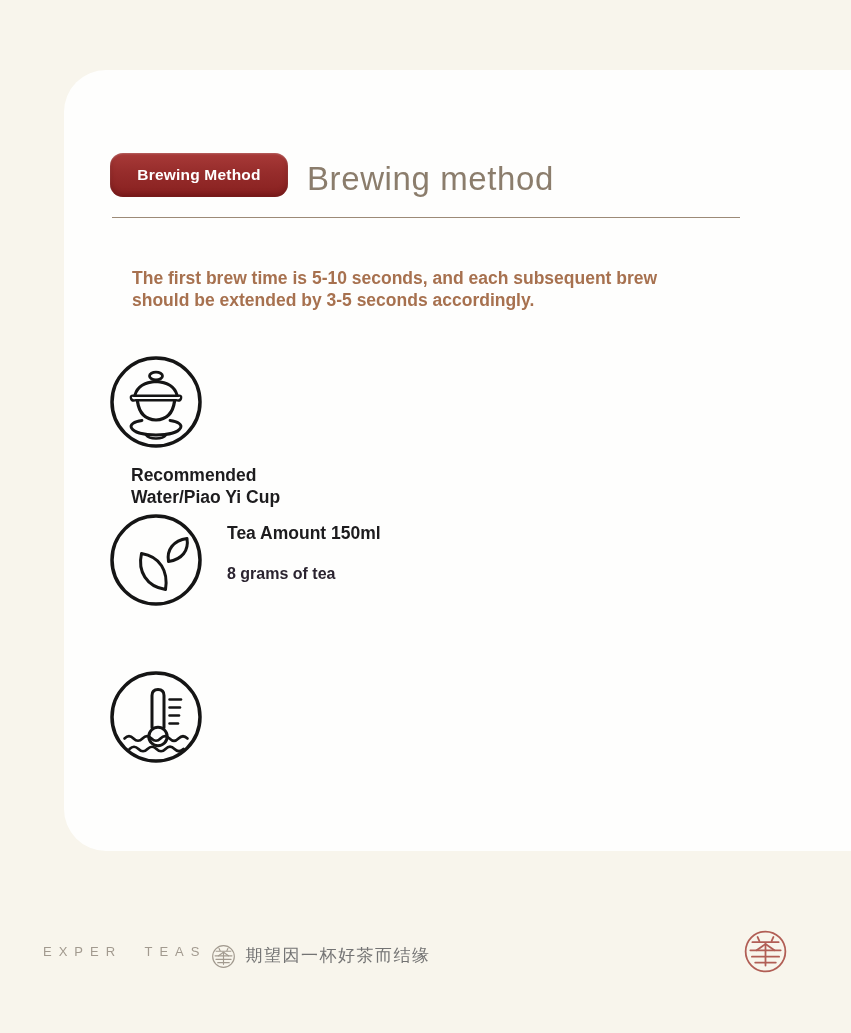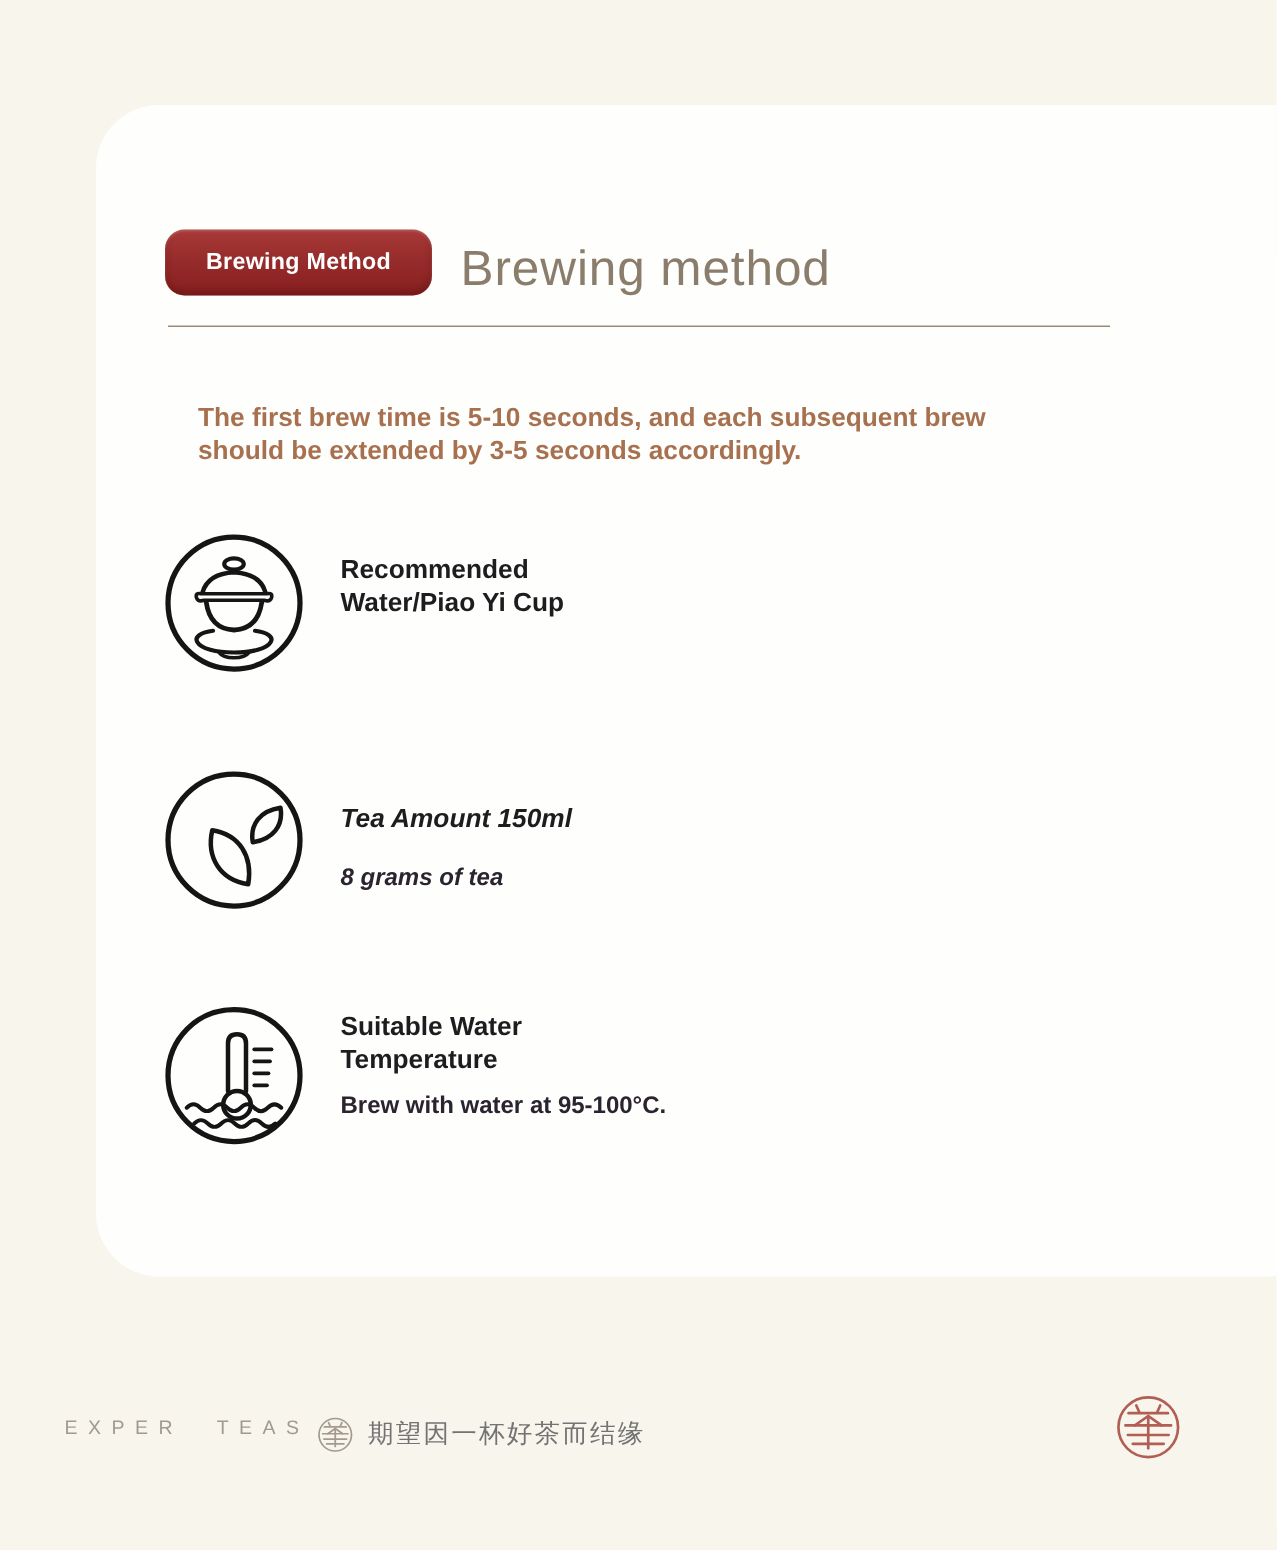--- a/index.html
+++ b/index.html
@@ -33,28 +33,28 @@
   .divider {
     position:absolute; left:48px; top:147px;
     width:628px; height:1px; background:#9c8a77; border:none;
   }
   .intro {
     position:absolute; left:68px; top:179px; width:540px;
     font-size:17.5px; font-weight:bold; color:#a7714f;
     line-height:22.5px;
   }
   .feature { position:absolute; left:44px; display:flex; }
-  .f1 { top:284px; }
+  .f1 { top:284px;flex-direction:column; }
   .f2 { top:442px; }
   .f3 { top:599px; }
   .feature .icon-wrap { width:96px; height:96px; flex:0 0 96px; }
   .feature svg { display:block; }
   .ftext { margin-left:23px; }
   .f1 .ftext { margin-top:14px; }
-  .f2 .ftext { margin-top:22px;font-style:italic; }
+  .f2 .ftext { margin-top:10px; }
   .f3 .ftext { margin-top:4px; }
   .ftitle-line {
     display:block;
     font-size:17.5px; font-weight:bold; color:#1d1c1e; line-height:22px;
   }
   .fdetail {
     font-size:16px; font-weight:bold; color:#2b2430; line-height:22px;
   }
   .f2 .fdetail { margin-top:19px; }
   .f3 .fdetail { margin-top:10px; }
@@ -136,25 +136,20 @@
           <circle cx="50" cy="67.5" r="9.2" stroke-width="3"></circle>
           <path d="M61.5 30.5 H73" stroke-width="2.5"></path>
           <path d="M61.5 38.5 H72" stroke-width="2.5"></path>
           <path d="M61.5 46.5 H71" stroke-width="2.5"></path>
           <path d="M61.5 54.5 H70" stroke-width="2.5"></path>
           <path d="M16.5 69.5 q4.5 -4.5 9 0 t9 0 t9 0 t9 0 t9 0 t9 0 t9 0" stroke-width="2.6"></path>
           <path d="M21.5 80 q4.5 -4.5 9 0 t9 0 t9 0 t9 0 t9 0 t9 0" stroke-width="2.6"></path>
         </g>
       </svg>
     </div>
-    <div class="ftext">
-      <span class="ftitle-line">Suitable Water</span>
-      <span class="ftitle-line">Temperature</span>
-      <div class="fdetail">Brew with water at 95-100°C.</div>
-    </div>
   </div>
 
 </div>
 
 <div class="footer">
   <span class="brand">EXPER TEAS</span>
   <span class="brand-logo">
     <svg width="25" height="25" viewBox="0 0 48 48">
       <g class="glyph-gray" stroke-width="2.2">
         <circle cx="24" cy="24" r="20.8"></circle>

